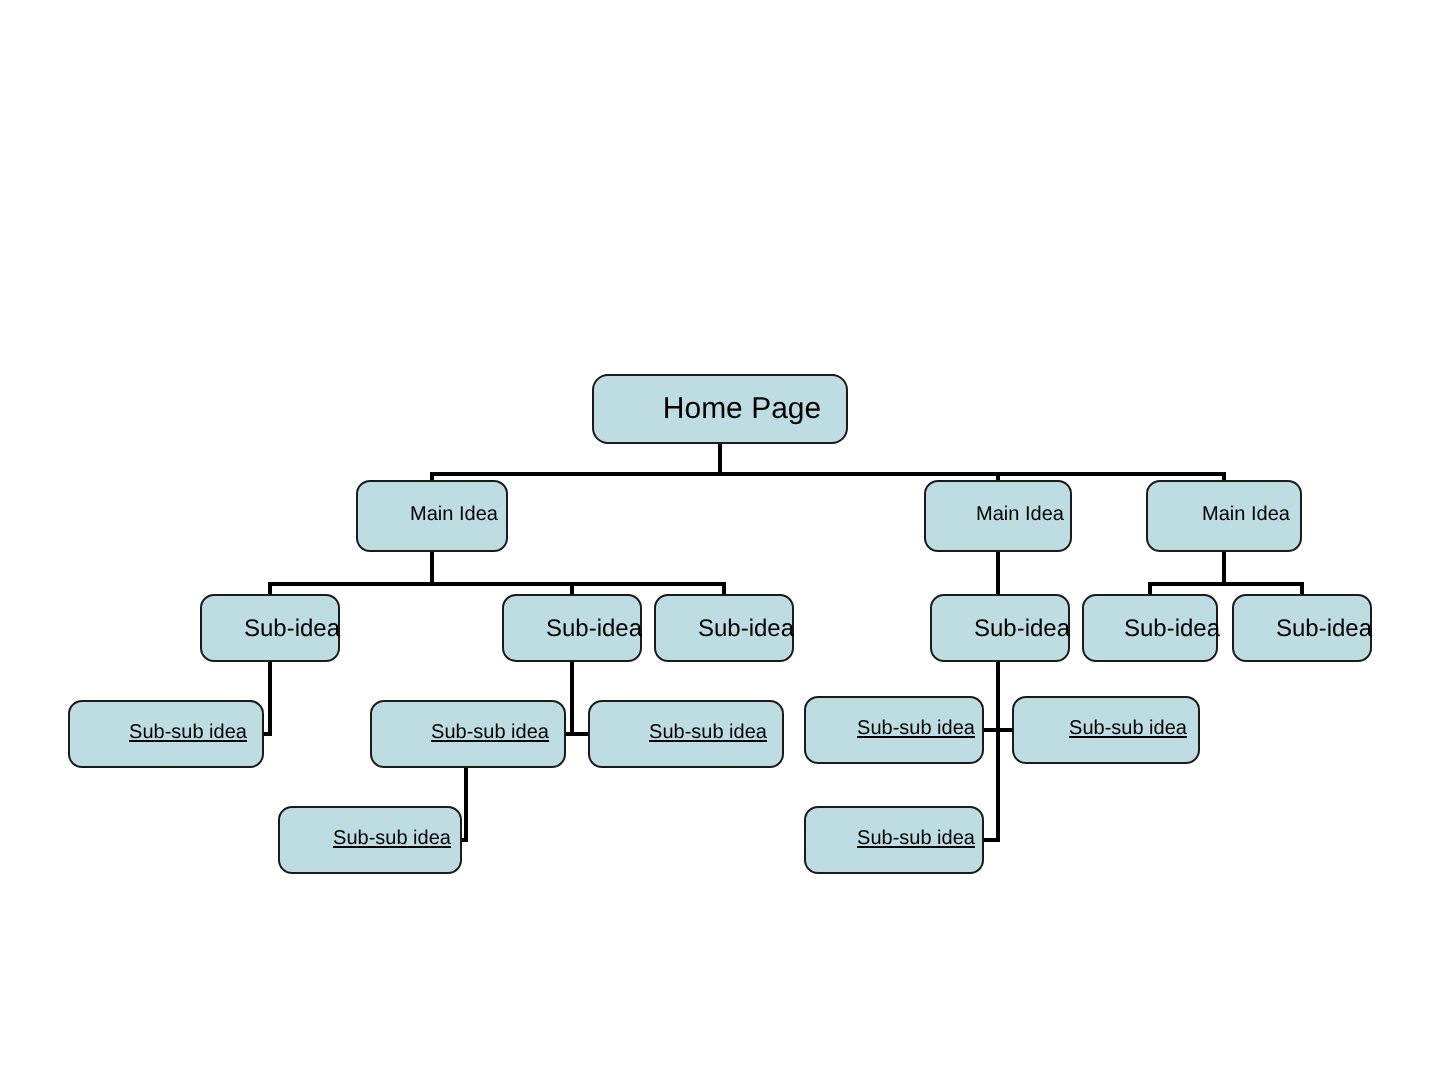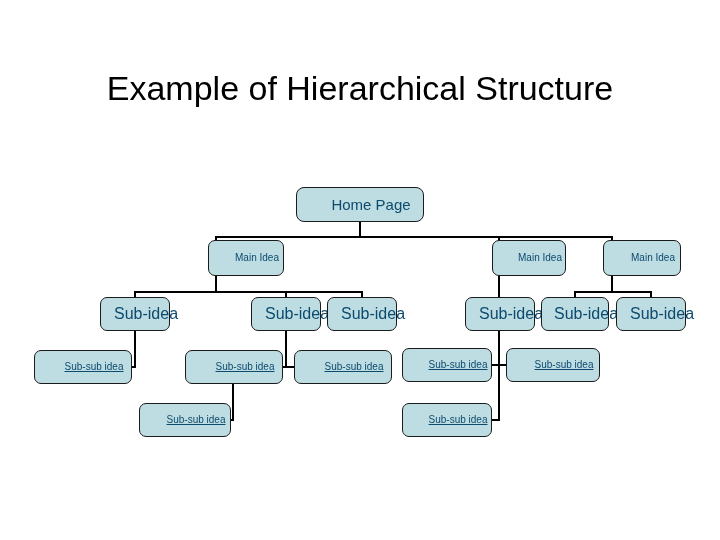--- a/index.html
+++ b/index.html
@@ -44,41 +44,40 @@
   }
   .conn.h { height: 2px; }
   .conn.v { width: 2px; }
 
   .node {
     position: absolute;
     box-sizing: border-box;
     background: #bedde2;
     border: 1px solid #1b1b1b;
     border-radius: 7px;
-    color: #0c4a6e;
+    color: #000000;
     display: flex;
     align-items: center;
     justify-content: center;
     text-align: center;
     line-height: 1.05;
     white-space: nowrap;
     z-index: 3;
     padding-left: 22px;
   }
   .node.root   { font-size: 15px; border-radius: 8px; }
-  .node.main   { font-size: 10px; margin-left: 30px; }
-  .node.sub    { font-size: 16px; }
+  .node.main   { font-size: 10px; }
+  .node.sub    { font-size: 12px; }
   .node.subsub { font-size: 10px; text-decoration: underline; }
 </style>
 </head>
 <body>
 
 <div id="slide">
 
-  <h1 id="slide-title">Example of Hierarchical Structure</h1>
 
   <div id="diagram">
 
     <div class="conn v" style="left:359px; top:222px; height:16px;"></div>
     <div class="conn h" style="left:215px; top:236px; width:397px;"></div>
     <div class="conn v" style="left:215px; top:236px; height:6px;"></div>
     <div class="conn v" style="left:498px; top:236px; height:6px;"></div>
     <div class="conn v" style="left:611px; top:236px; height:6px;"></div>
 
     <div class="conn v" style="left:215px; top:276px; height:17px;"></div>

